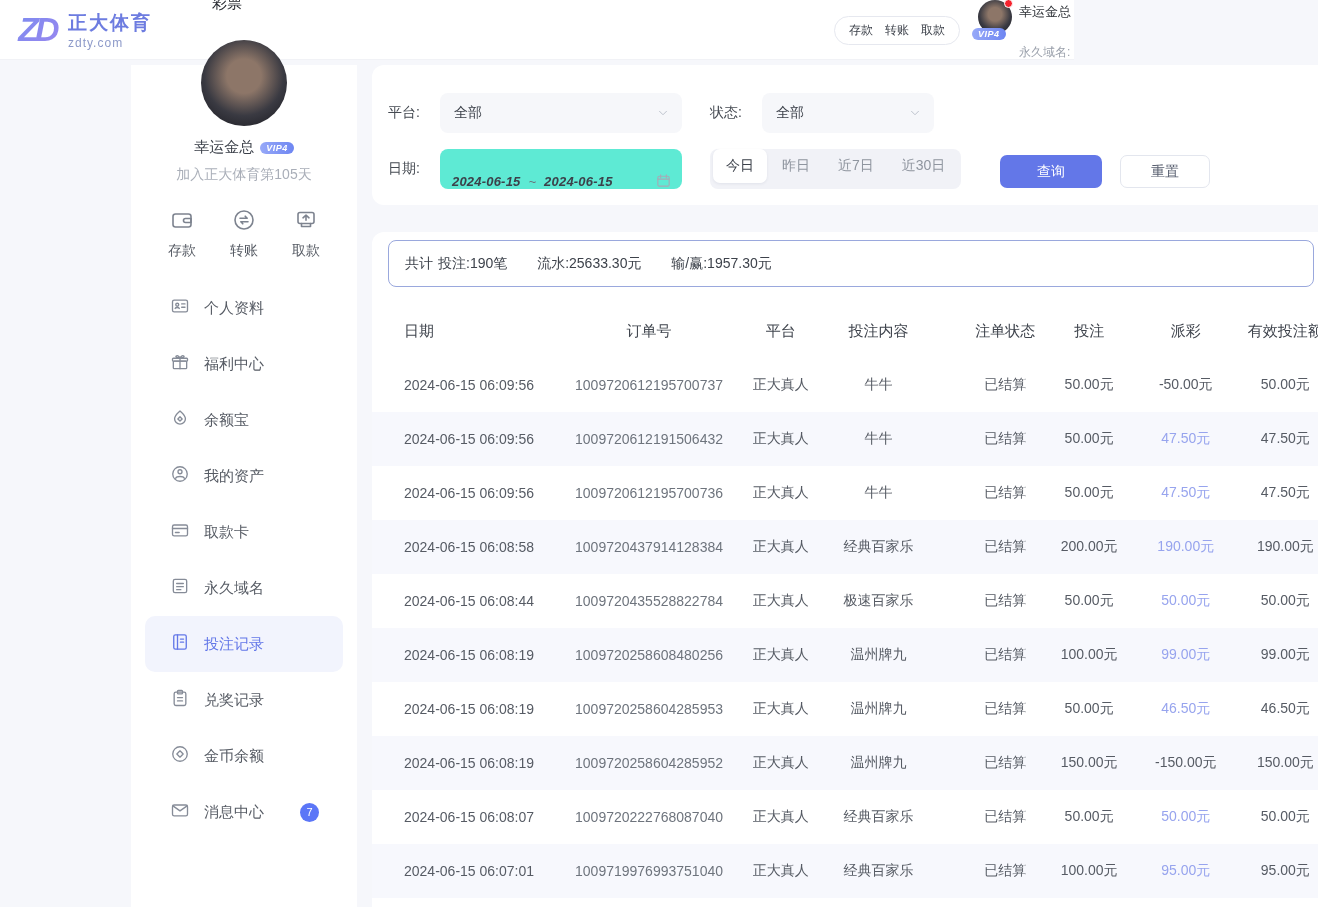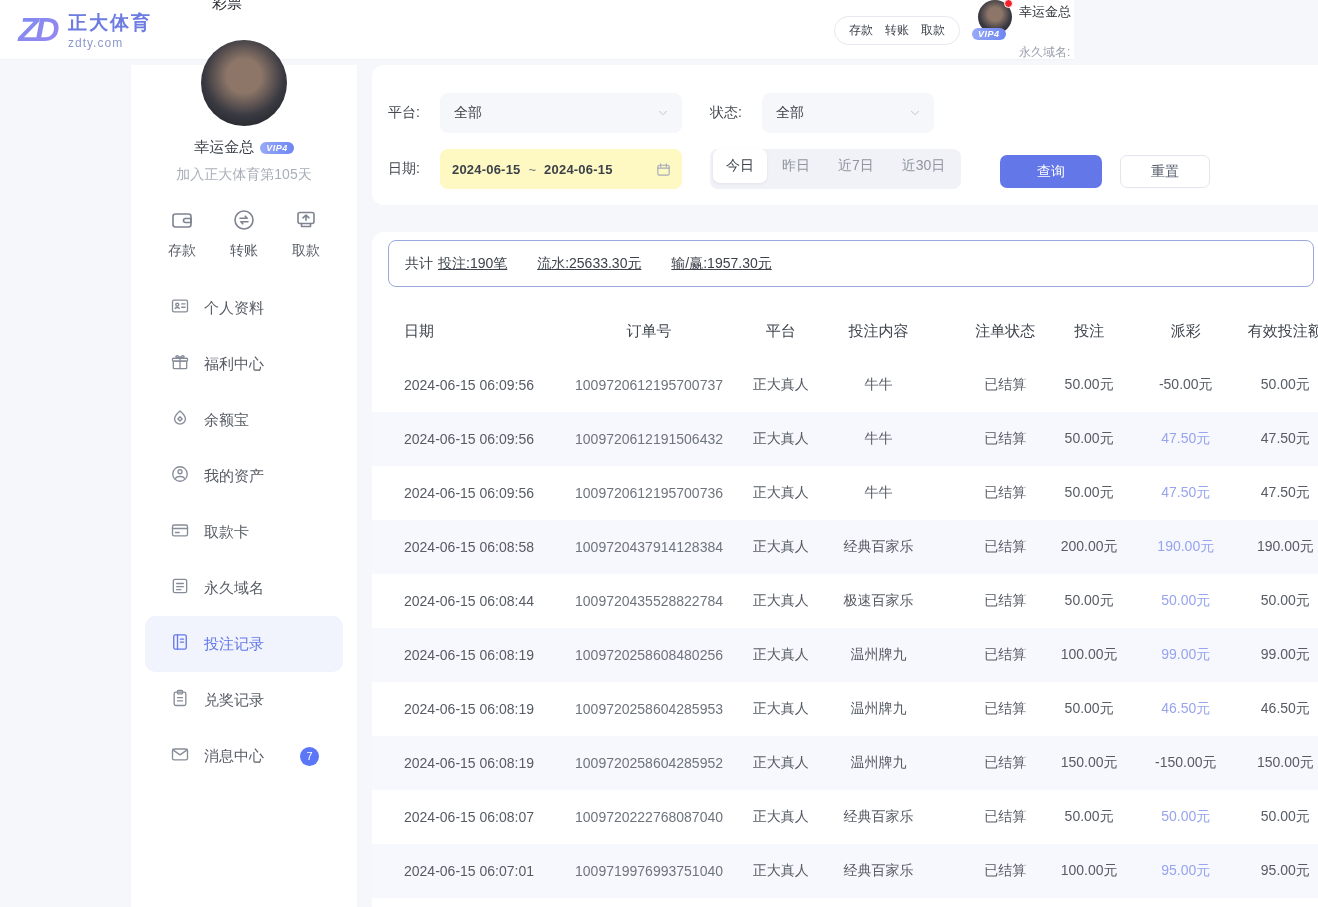--- a/index.html
+++ b/index.html
@@ -91,22 +91,22 @@
   .f-label{ font-size:14px; color:#454a52; width:52px; flex:0 0 auto; }
   .select{
     width:242px; height:40px; background:#f6f7fa; border-radius:8px; display:flex; align-items:center;
     padding:0 14px; cursor:pointer; position:relative;
   }
   .select.narrow{ width:172px; }
   .select-value{ font-size:14px; color:#3c414a; }
   .select .chev{ position:absolute; right:12px; width:14px; height:14px; stroke:#b9bec9; }
   .gap28{ width:28px; flex:0 0 auto; }
   .date-box{
-    width:242px; height:40px; background:#fef9c3; border-radius:8px; display:flex; align-items:center;
-    padding:0 12px; cursor:pointer; position:relative;
+    width:242px; height:40px; background:#5eead4; border-radius:8px; display:flex; align-items:flex-end;
+    padding:0 12px; cursor:pointer; position:relative;font-style:italic;
   }
   .date-text{ font-size:13px; font-weight:bold; color:#3c414a; letter-spacing:.2px; }
   .date-sep{ margin:0 8px; color:#6a6f78; font-size:13px; }
   .date-box .cal{ position:absolute; right:10px; width:17px; height:17px; stroke:#a6abb6; }
   .range-group{
     display:flex; align-items:flex-start; background:#f1f2f7; border-radius:8px; height:40px; padding:0 3px; gap:2px;
   }
   .range-btn{
     height:34px; padding:0 13px; border:none; background:transparent; border-radius:7px;
     font-size:14px; color:#8f959f; cursor:pointer; font-family:inherit; white-space:nowrap;
@@ -122,21 +122,21 @@
 
   .table-card{
     position:absolute; left:372px; top:232px; width:968px; height:700px;
     background:#fff; border-radius:12px 12px 0 0; padding-top:8px;
   }
   .summary{
     margin:0 26px 0 16px; height:47px; border:1px solid #9aa8dd; border-radius:8px;
     display:flex; align-items:center; padding:0 16px; background:#fff;
   }
   .summary span{ font-size:14px; color:#3d424b; }
-  .summary .sum-item{ margin-left:5px;text-decoration:underline; }
+  .summary .sum-item{ margin-left:5px; }
   .summary .sum-item + .sum-item{ margin-left:26px; }
 
   .table{ margin-top:18px; }
   .t-row{ display:flex; align-items:center; height:54px; }
   .t-row.alt{ background:#f7f8fd; }
   .t-head{ height:53px; }
   .t-cell{ text-align:center; font-size:14px; color:#565b64; overflow:hidden; white-space:nowrap; }
   .t-head .t-cell{ font-size:15px; color:#3f444d; }
   .c-date{ width:188px; text-align:left; padding-left:32px; }
   .c-order{ width:190px; color:#6e747d; }
@@ -307,20 +307,27 @@
 
   <li class="menu-item">
     <span class="mi-icon"><svg viewBox="0 0 24 24">
             <rect x="5" y="5" width="14" height="16" rx="2"></rect>
             <rect x="9" y="3" width="6" height="4" rx="1"></rect>
             <path d="M9 11.5h6M9 15.5h6"></path>
           </svg></span>
     <span class="menu-label">兑奖记录</span>
   </li>
 
+  <li class="menu-item">
+    <span class="mi-icon"><svg viewBox="0 0 24 24">
+            <circle cx="12" cy="12" r="8.7"></circle>
+            <path d="M12 8.2l3.8 3.8-3.8 3.8-3.8-3.8z"></path>
+          </svg></span>
+    <span class="menu-label">金币余额</span>
+  </li>
 
   <li class="menu-item">
     <span class="mi-icon"><svg viewBox="0 0 24 24">
             <rect x="3" y="6" width="18" height="13" rx="2"></rect>
             <path d="M3.5 7l8.5 6 8.5-6"></path>
           </svg></span>
     <span class="menu-label">消息中心</span>
   <span class="menu-badge">7</span>
       </li>
 

